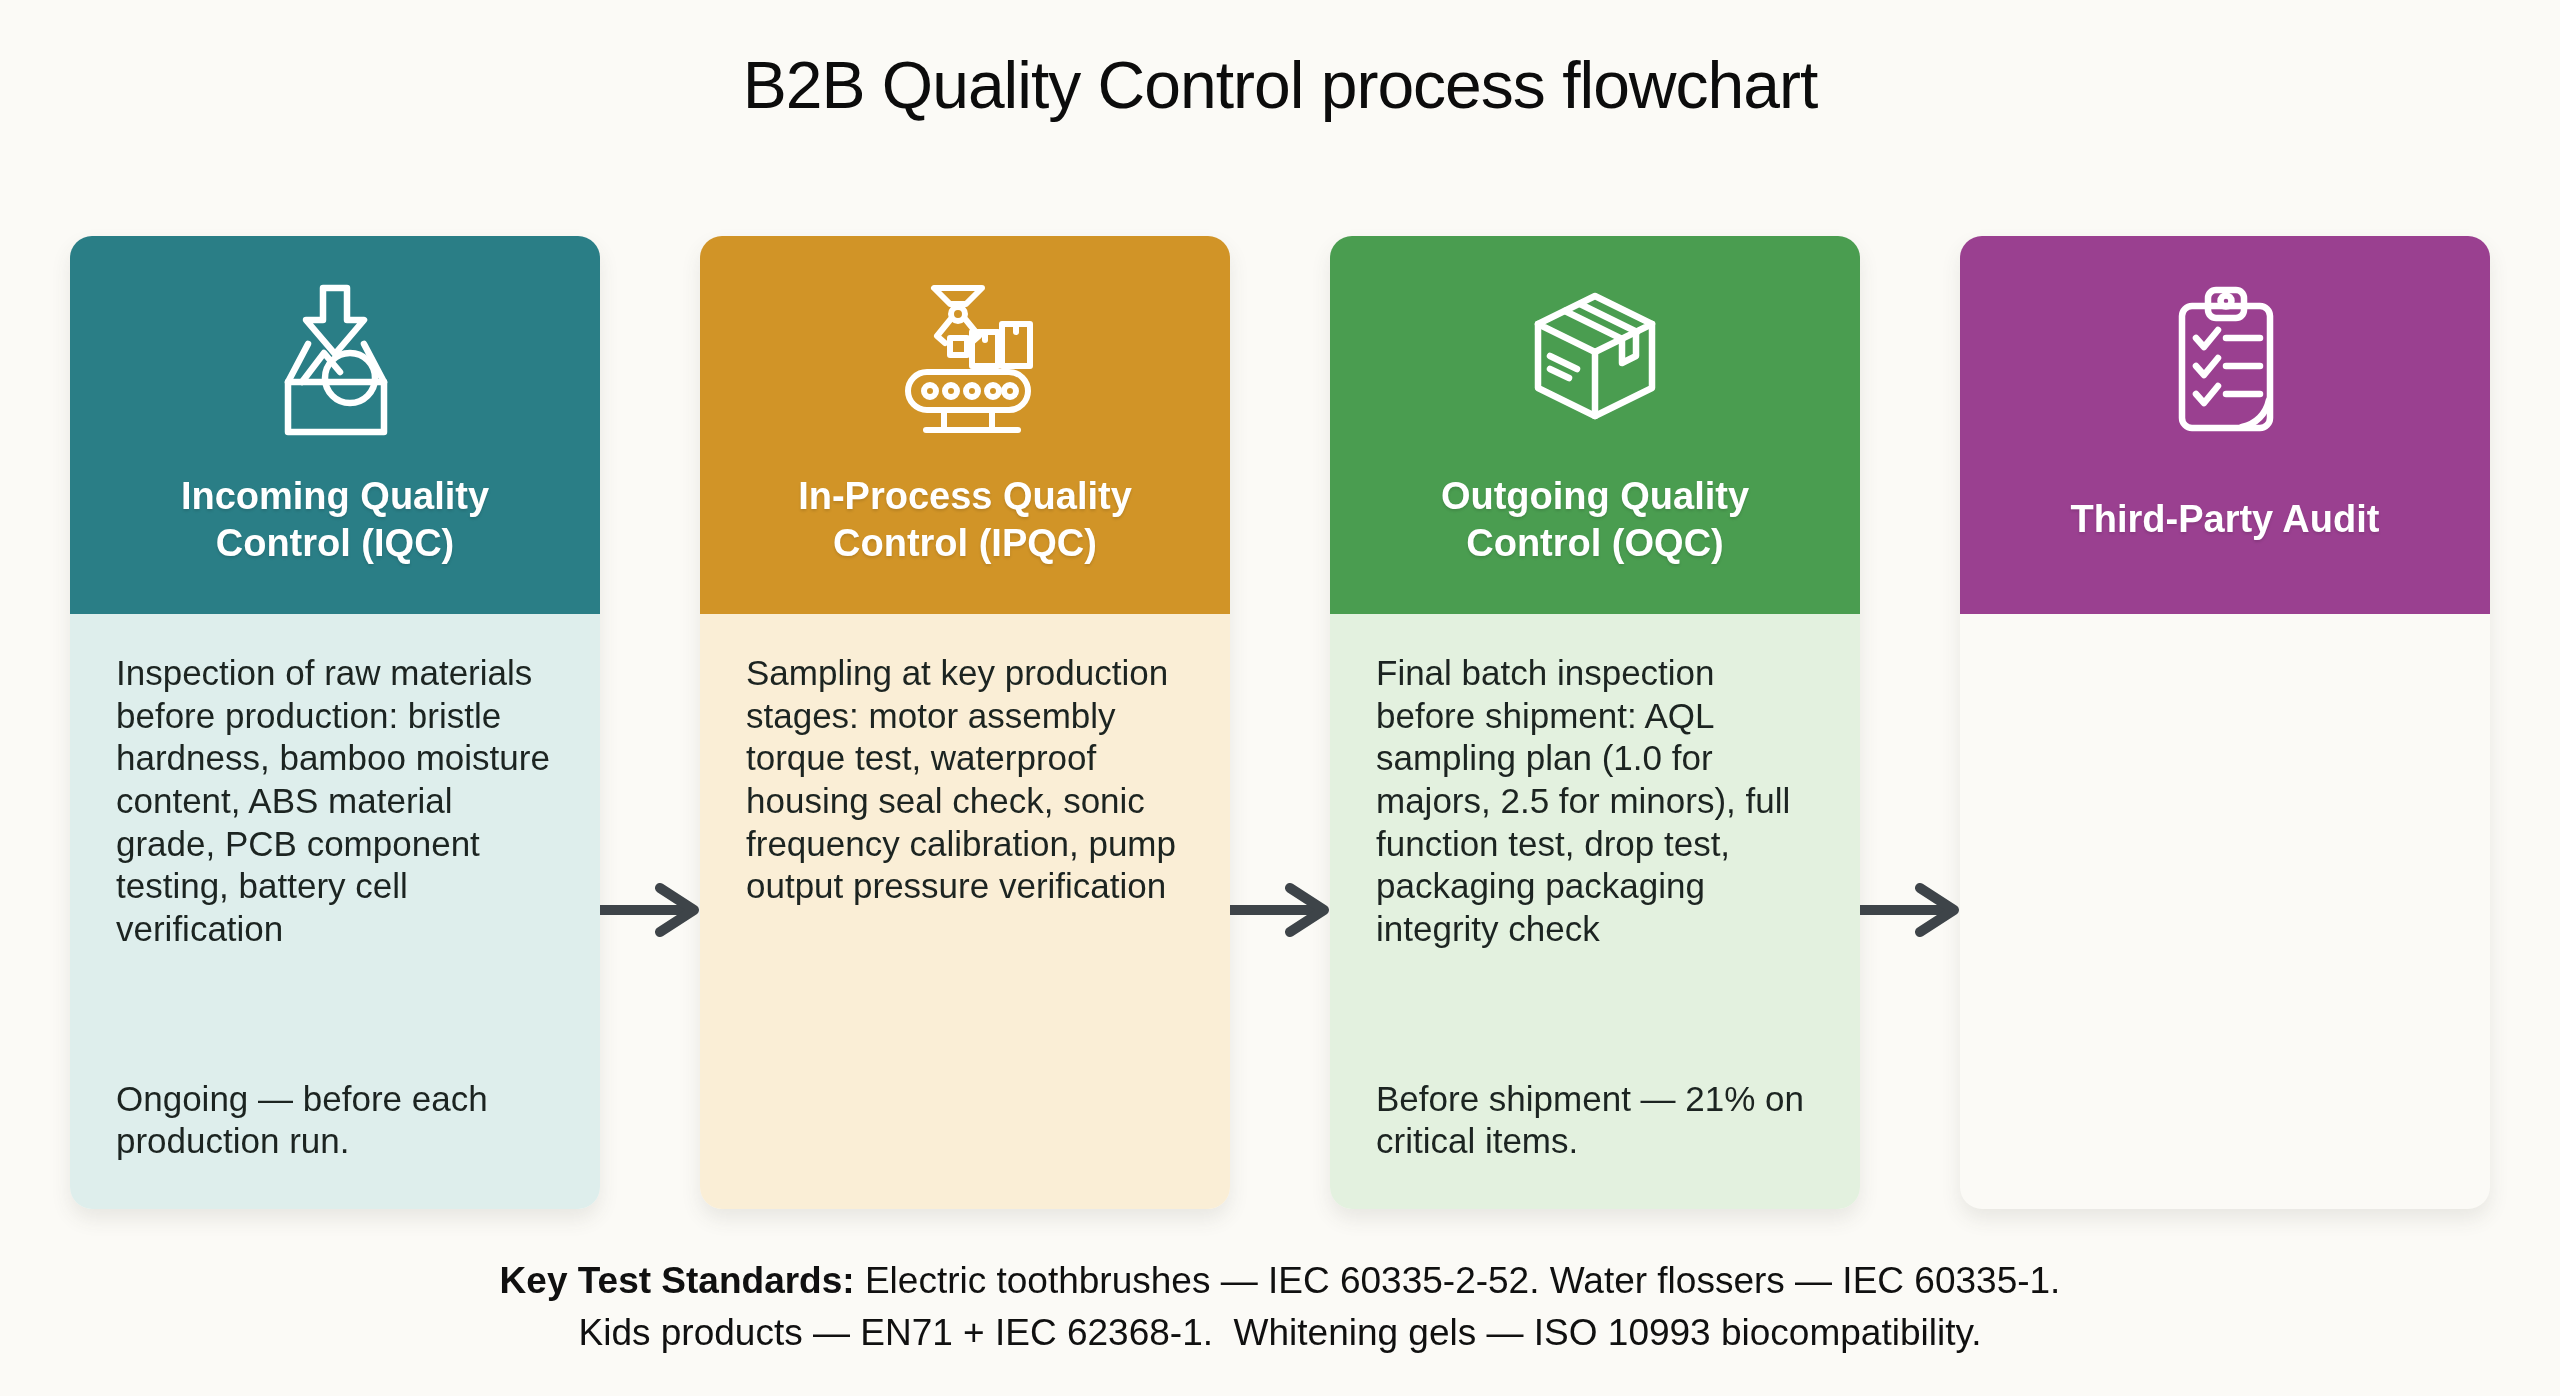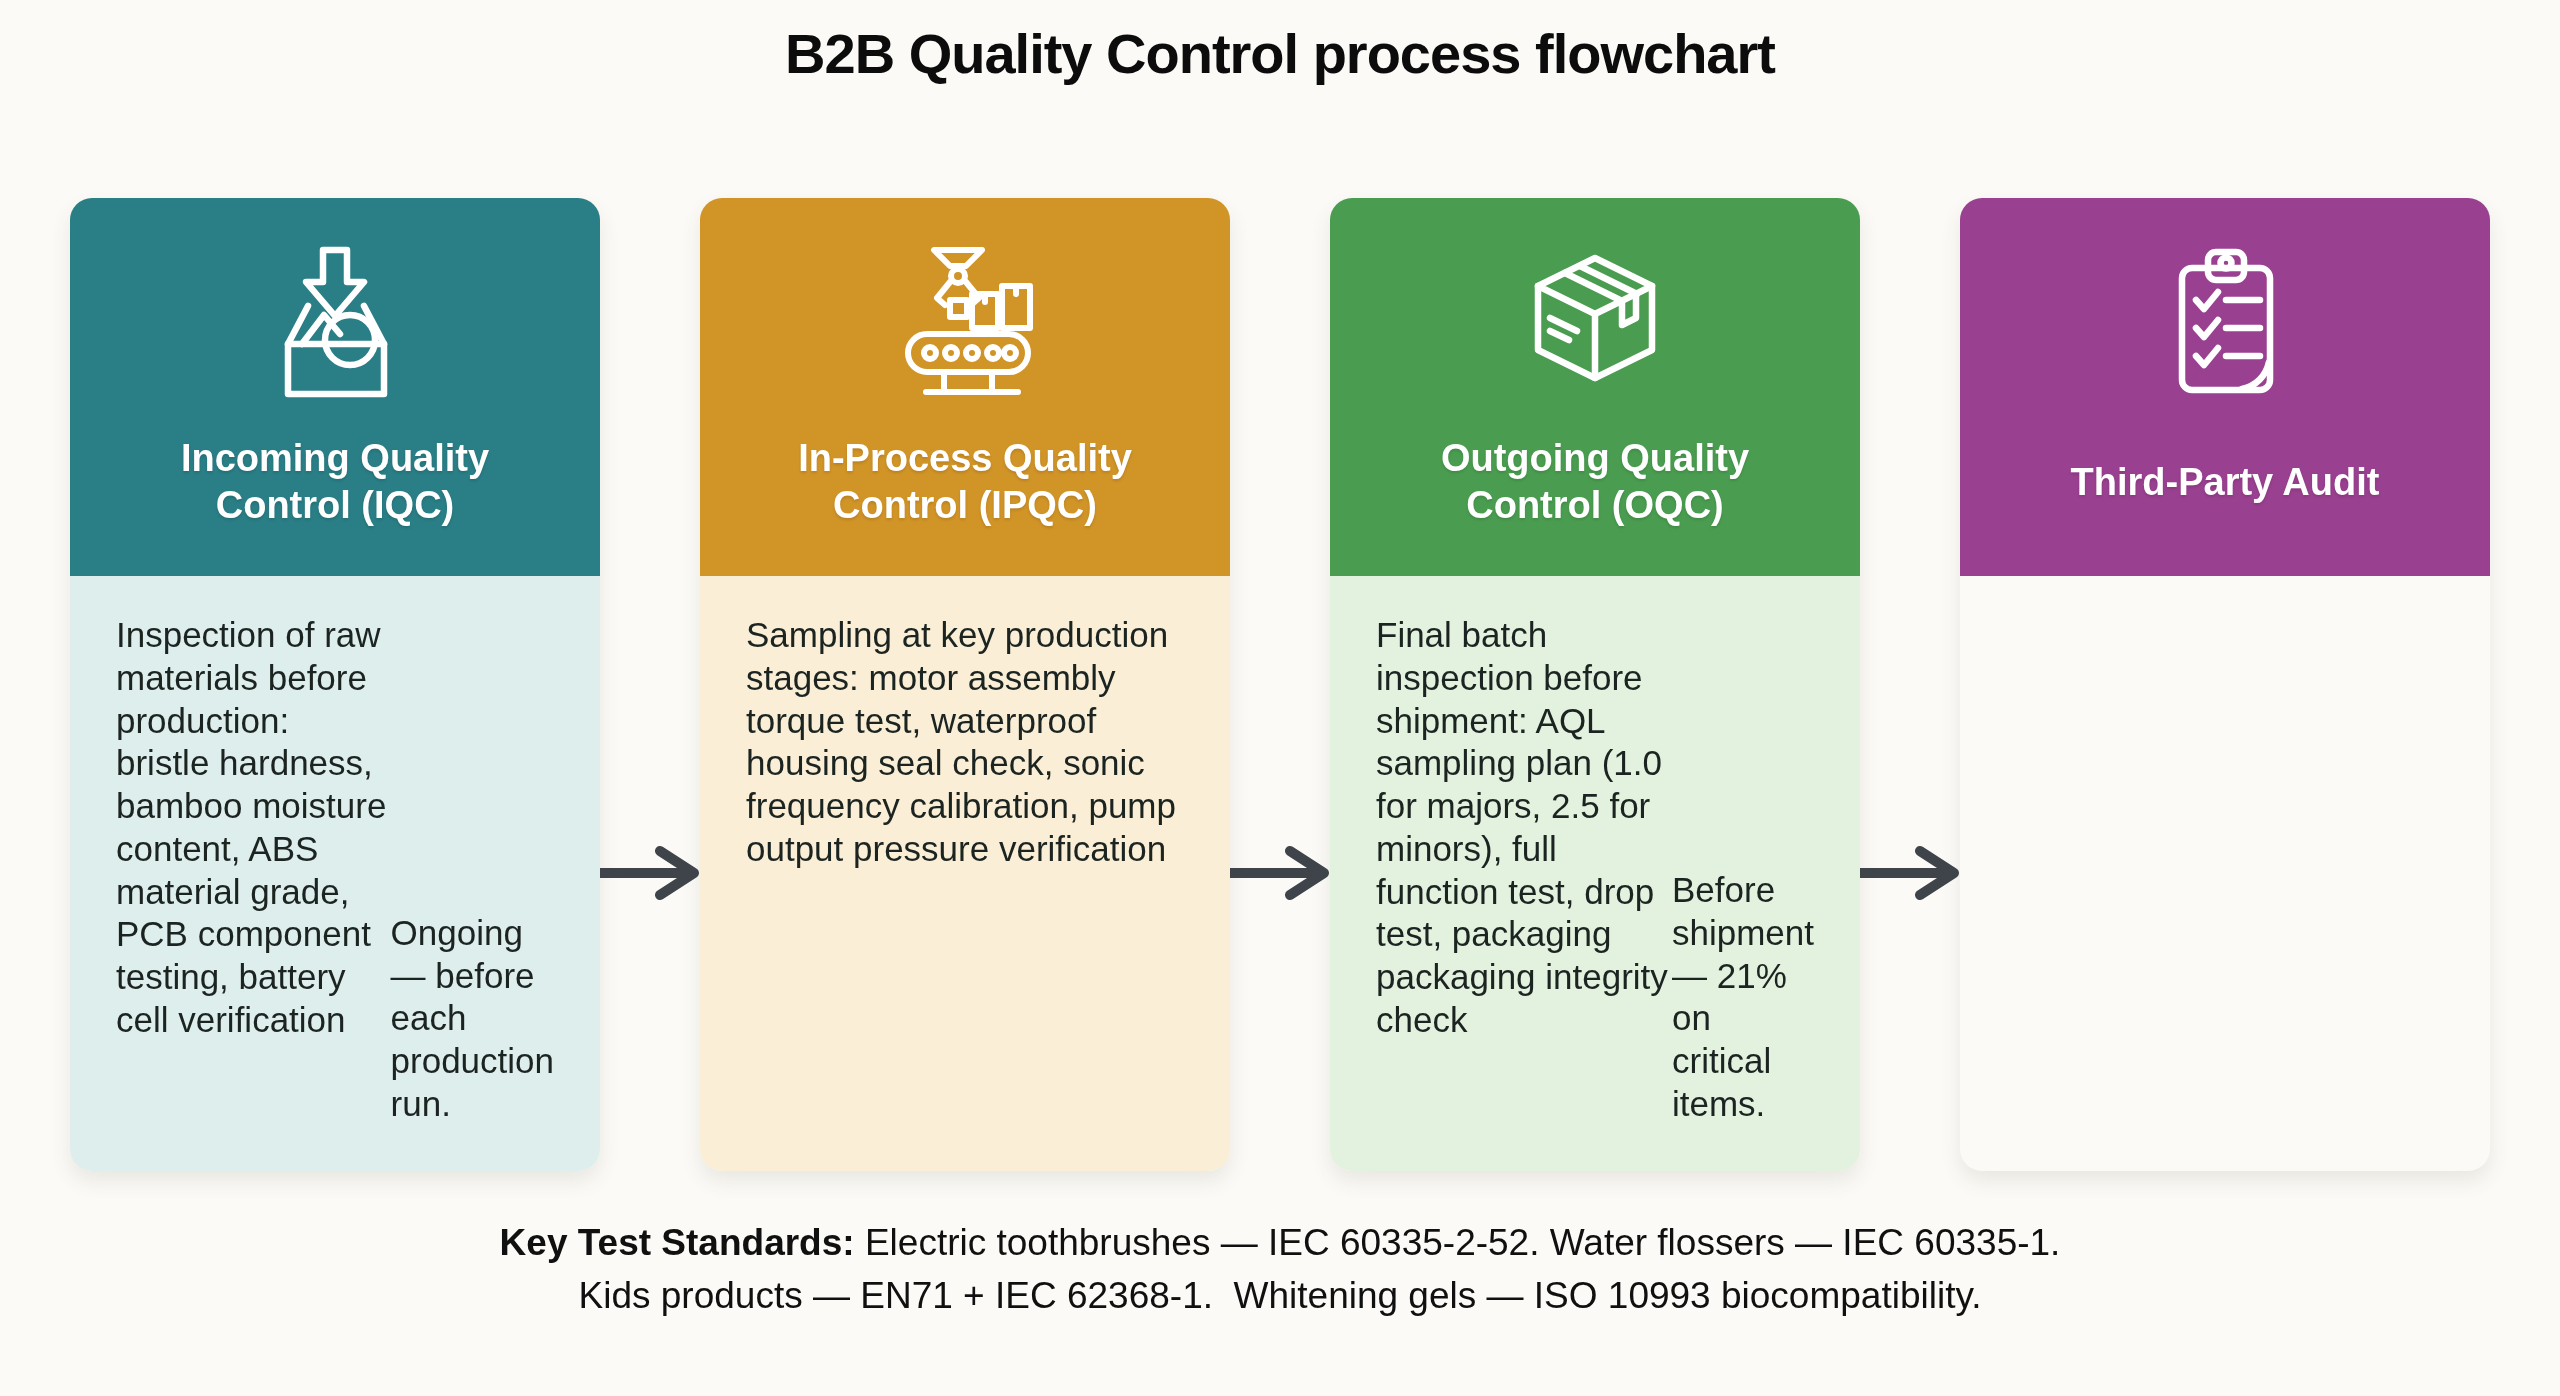--- a/index.html
+++ b/index.html
@@ -3,25 +3,25 @@
 <meta charset="utf-8">
 <style>
   html, body { margin: 0; padding: 0; }
   body {
     width: 2560px; height: 1396px;
     background: #fbfaf6;
     font-family: "Liberation Sans", "DejaVu Sans", sans-serif;
     overflow: hidden;
   }
   .page-title {
-    margin: 22px 0 0 0;
+    margin: 48px 0 0 0;
     text-align: center;
-    font-size: 56px;
+    font-size: 66px;
     line-height: 1.15;
-    font-weight: bold;
+    font-weight: normal;
     letter-spacing: -1px;
     color: #0c0c0c;
   }
   .flow {
     display: flex;
     align-items: center;
     padding: 0 70px;
     margin-top: 112px;
   }
   .card {
@@ -51,21 +51,21 @@
     text-align: center;
     height: 120px;
     display: flex; align-items: center; justify-content: center;
     margin-top: 14px;
     padding: 0 40px;
     text-shadow: 0 2px 3px rgba(0,0,0,0.12);
   }
   .card-body {
     background: var(--bdy, #eee);
     flex: 1;
-    display: flex; flex-direction: row;
+    display: flex; flex-direction: column;
     padding: 38px 46px 46px 46px;
     font-size: 35px;
     line-height: 1.22;
     color: #1c2421;
   }
   .card-footer { margin-top: auto; }
   .arrow-gap { flex: 1; position: relative; }
   .arrow-gap svg {
     position: absolute;
     top: 156px; left: 0;

